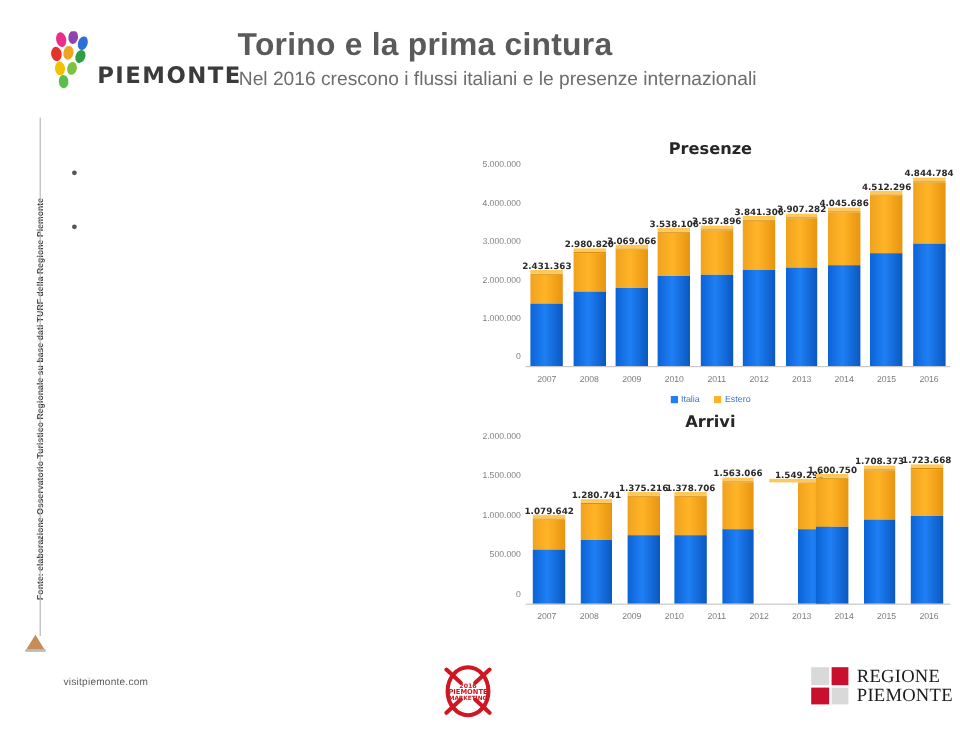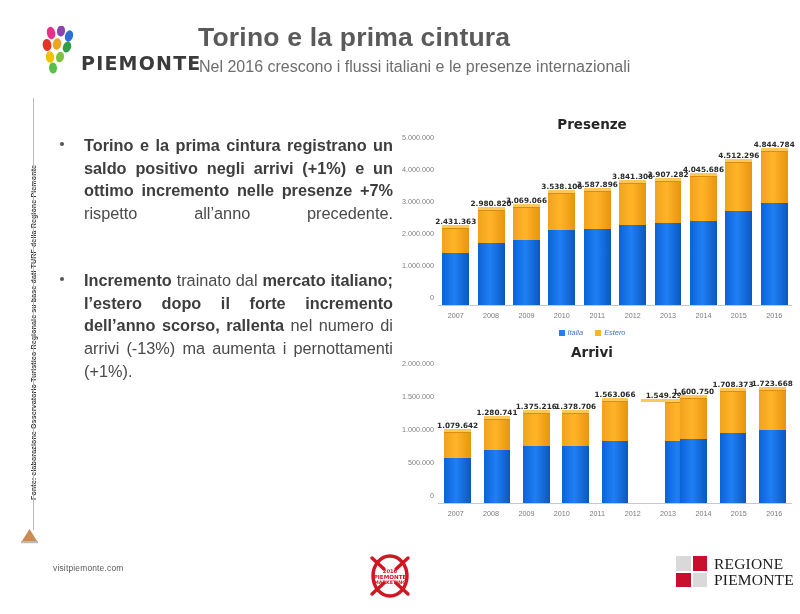--- a/index.html
+++ b/index.html
@@ -232,21 +232,21 @@
 
   .legend {
     position: absolute;
     left: 0; right: 0;
     display: flex;
     justify-content: center;
     gap: 12px;
     font-size: 7.4px;
     color: #4472c4;
   }
-  #chart-presenze .legend { top: 216px; font-style: italic; }
+  #chart-presenze .legend { top: 216px; }
   .legend-item { display: flex; align-items: center; gap: 3px; }
   .legend-swatch { width: 6px; height: 6px; display: inline-block; }
 
   
   .footer-rule {
     position: absolute;
     left: 0; right: 0;
     top: 540px;
     height: 1px;
     background: transparent;
@@ -322,25 +322,23 @@
   </div>
   <div class="logo-word">PIEMONTE</div>
 </div>
 
 <div class="title">Torino e la prima cintura</div>
 <div class="subtitle">Nel 2016 crescono i flussi italiani e le presenze internazionali</div>
 
 <div class="bullets">
   <div class="bullet">
     <span class="dot"></span>
-    <span class="rich"><b>Torino e la prima cintura registrano  un saldo positivo negli arrivi (+1%) e un ottimo incremento nelle presenze +7% </b><span>rispetto all’anno precedente.</span></span>
   </div>
   <div class="bullet">
     <span class="dot"></span>
-    <span class="rich"><b>Incremento </b><span>trainato dal </span><b>mercato italiano; l’estero dopo il forte incremento dell’anno scorso, rallenta </b><span>nel numero di arrivi (-13%) ma aumenta i pernottamenti (+1%).</span></span>
   </div>
 </div>
 
 <div class="chart" id="chart-presenze">
   <div class="chart-title">Presenze</div>
   <div class="plot">
     <div class="axis-line"></div>
     <div class="yaxis">
         <div class="axis-label" style="bottom: 0%;">0</div>
         <div class="axis-label" style="bottom: 20%;">1.000.000</div>

